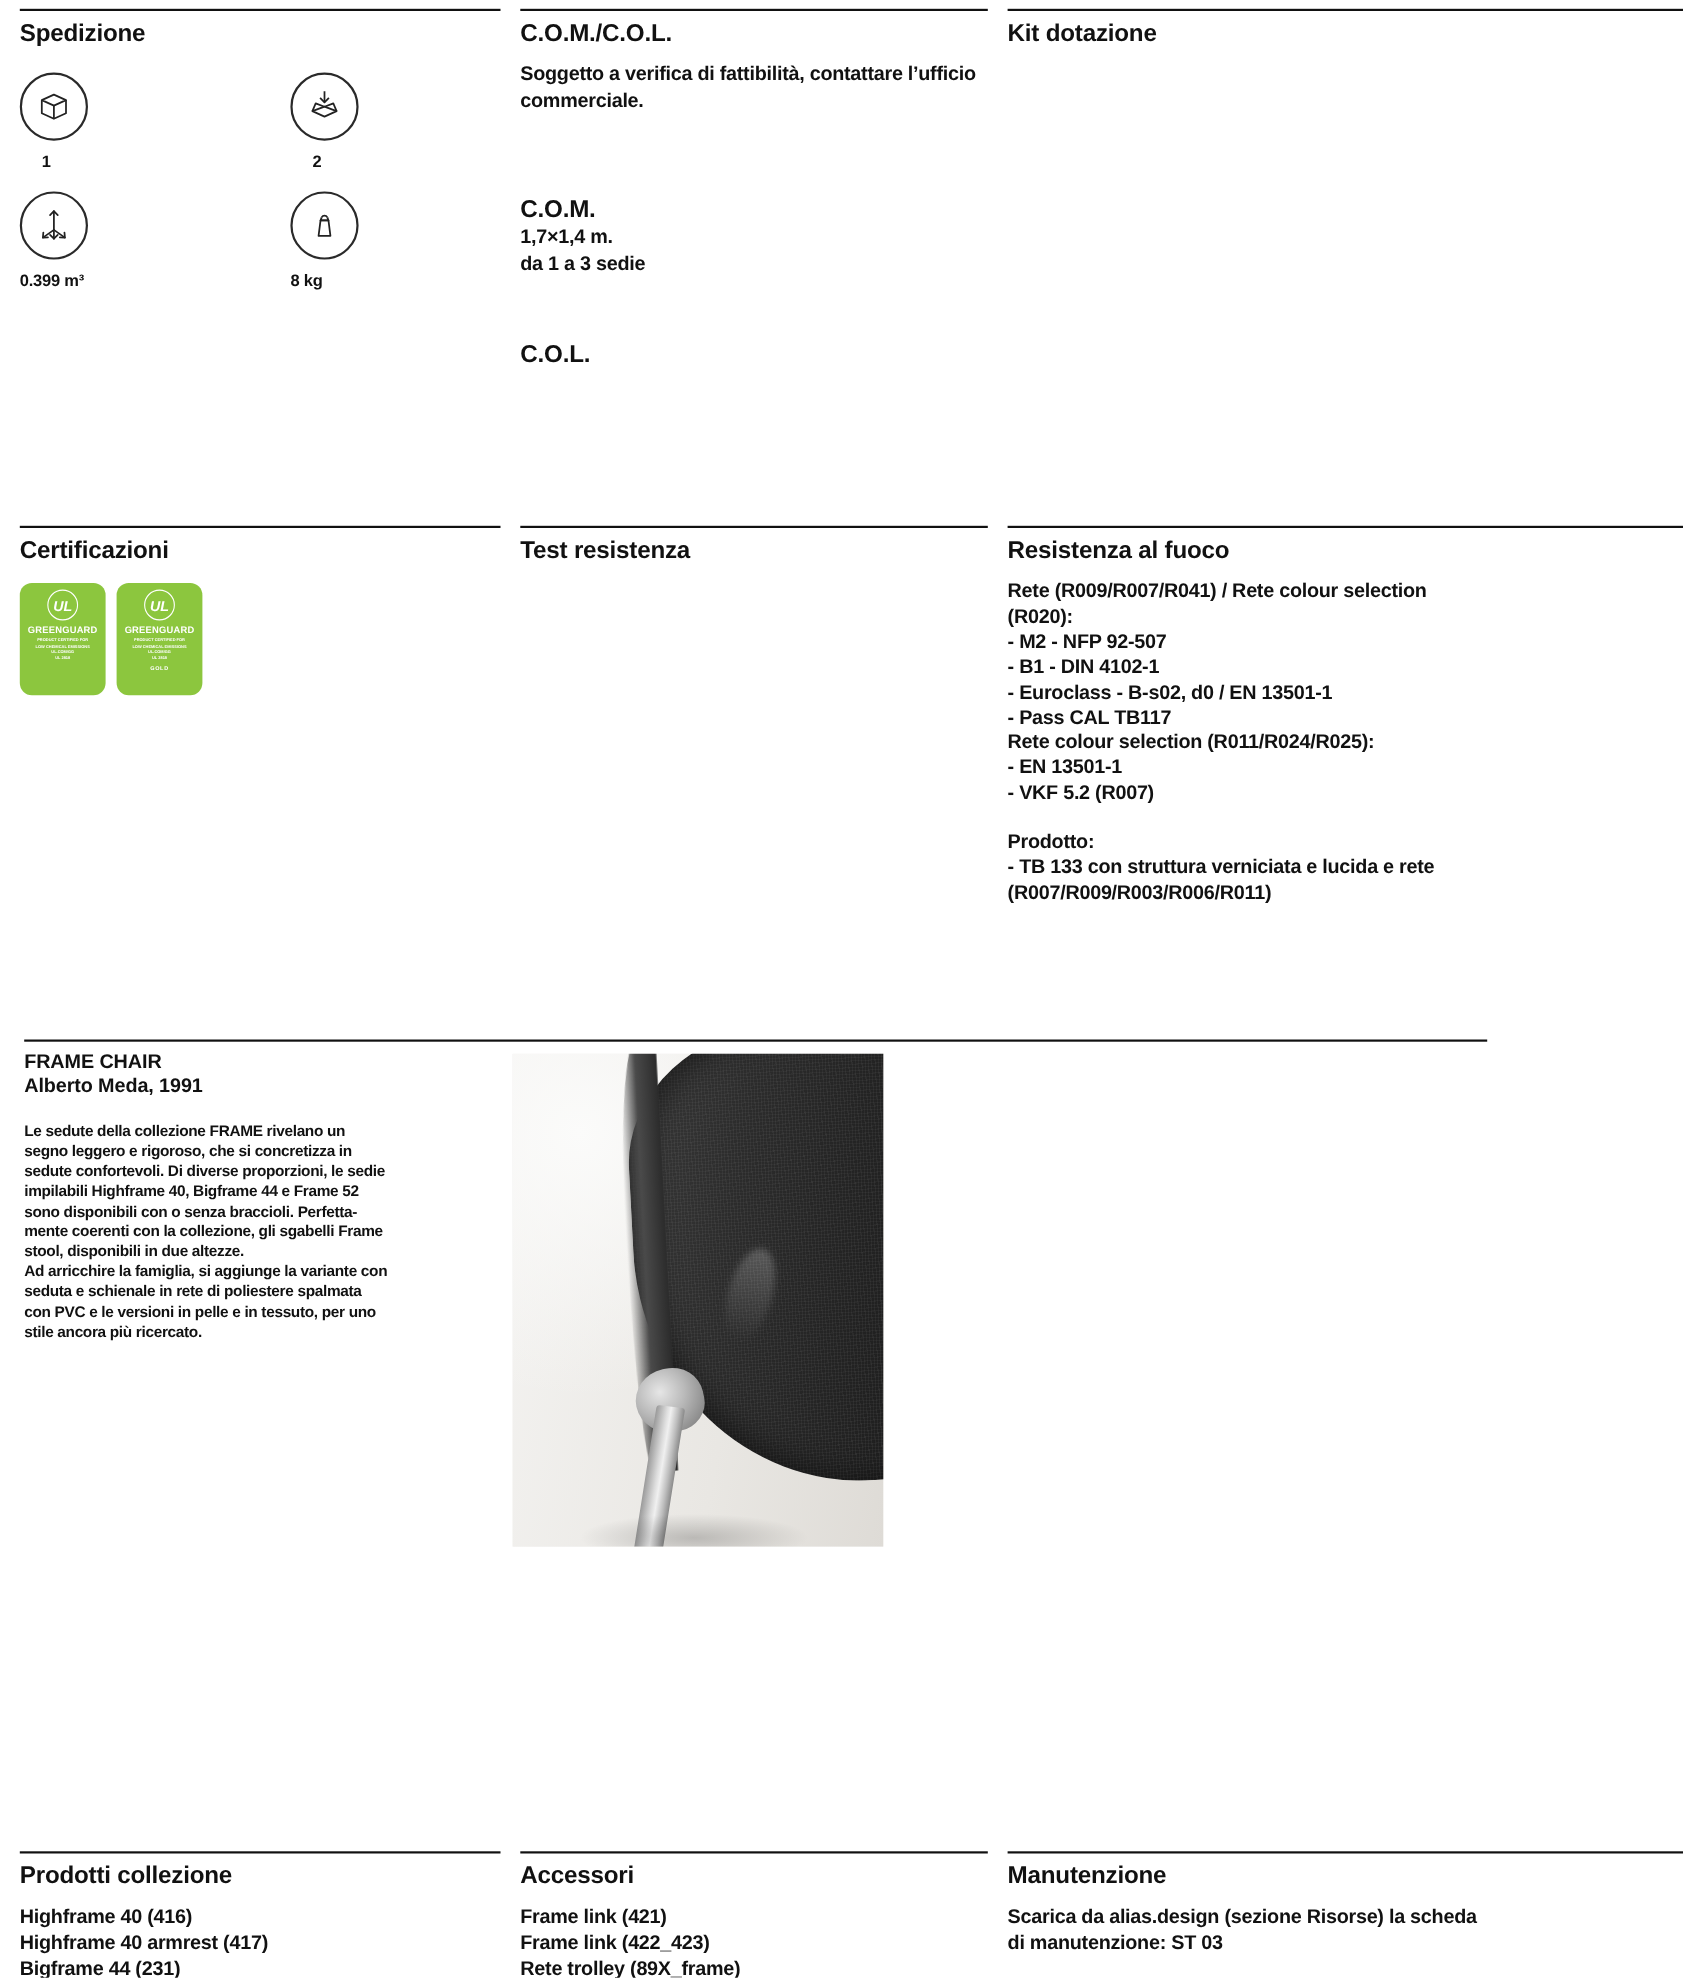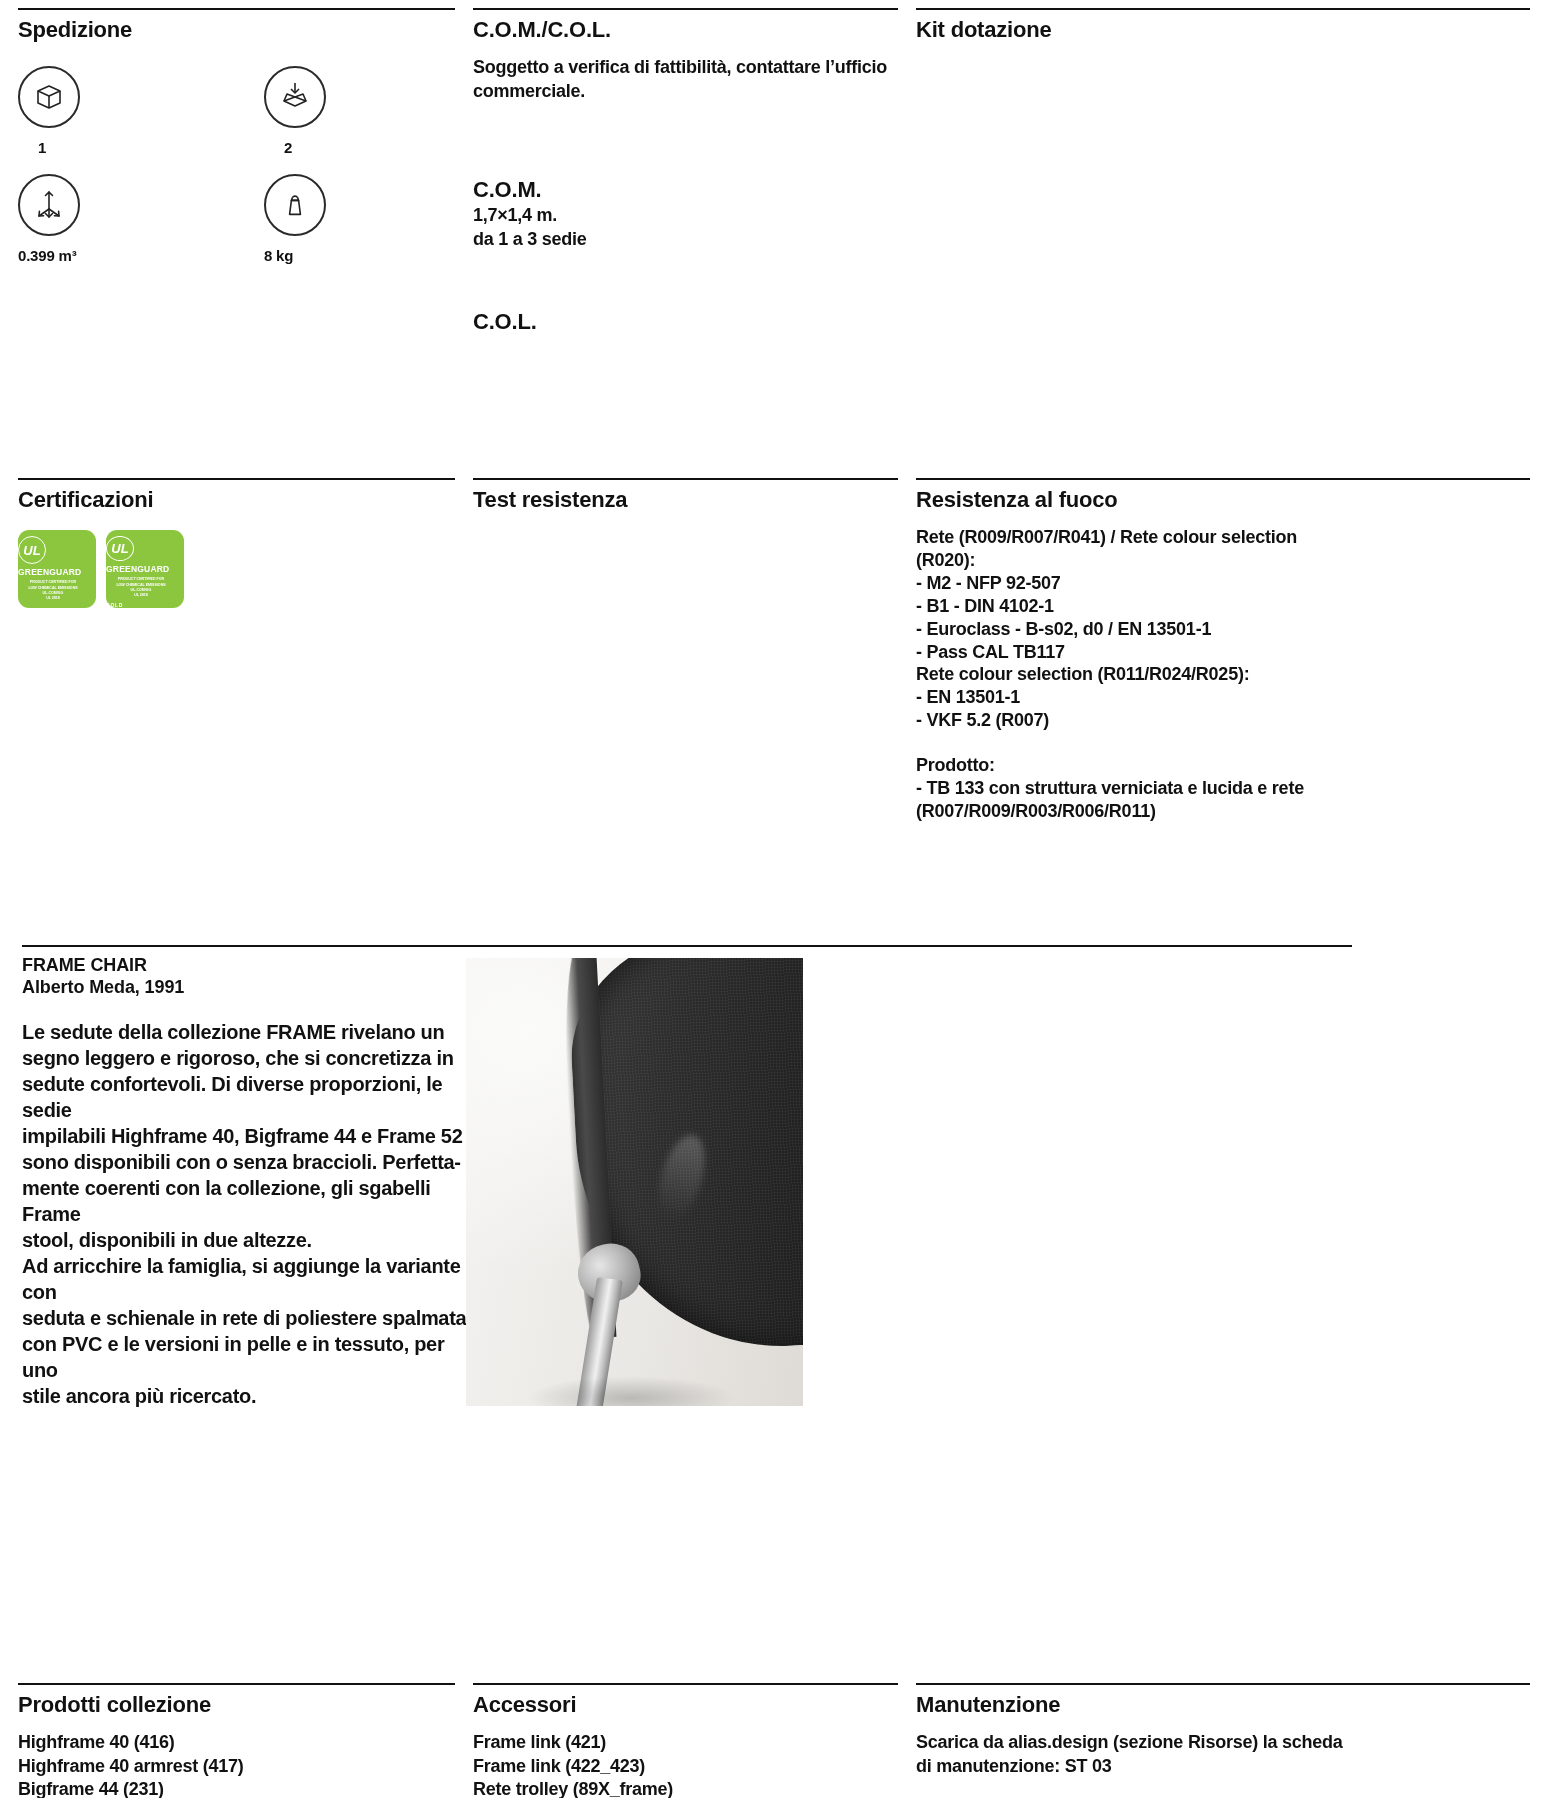--- a/index.html
+++ b/index.html
@@ -49,23 +49,23 @@
     font-size: 15px; font-weight: bold; letter-spacing: -0.2px;
     padding-top: 11px; padding-left: 20px;
   }
   .icon-label.wide { padding-left: 0px; }
 
   
   #section-cert { position: absolute; top: 478px; left: 0; width: 1548px; }
 
   .badges { display: flex; gap: 10px; padding-top: 18px; }
   .badge {
-    width: 78px; height: 78px; border-radius: 11px;
+    width: 78px; height: 102px; border-radius: 11px;
     background: #8cc63e; position: relative;
-    display: flex; flex-direction: column; 
+    display: flex; flex-direction: column; align-items: center;
     padding-top: 6px;
   }
   .badge.gold { background: #8cc63e; }
   .badge-ul {
     width: 28px; height: 28px; border-radius: 50%;
     border: 1.6px solid #ffffff; color: #ffffff;
     font-size: 13px; font-weight: bold; font-style: italic;
     display: flex; align-items: center; justify-content: center;
     line-height: 1;
   }
@@ -83,21 +83,21 @@
     letter-spacing: 0.6px; padding-top: 4px;
   }
 
   
   #section-desc { position: absolute; top: 945px; left: 4px; width: 1548px; }
   .desc-name {
     font-size: 18px; font-weight: bold; letter-spacing: -0.1px;
     padding-top: 8px; line-height: 1.22;
   }
   .desc-text {
-    font-size: 20px; font-weight: bold; line-height: 1.30;
+    font-size: 14px; font-weight: bold; line-height: 1.30;
     letter-spacing: -0.3px; padding-top: 20px; white-space: pre-line;
   }
 
   
   .photo {
     position: absolute; left: 462px; top: 11px;
     width: 337px; height: 448px; overflow: hidden;
     background: linear-gradient(105deg,#f2f1ef 0%,#eceae7 46%,#e4e2de 100%);
   }
   .photo .backdrop {

